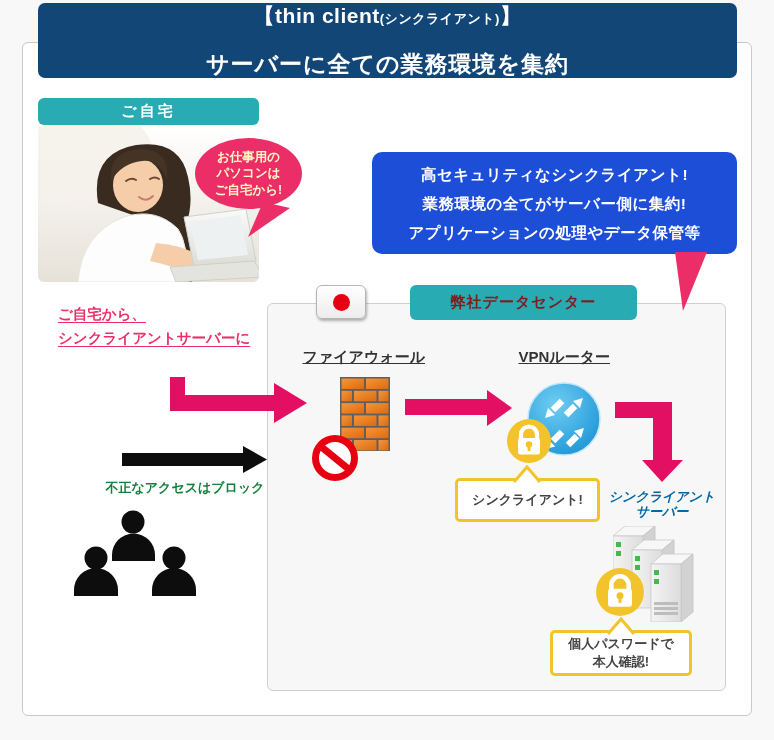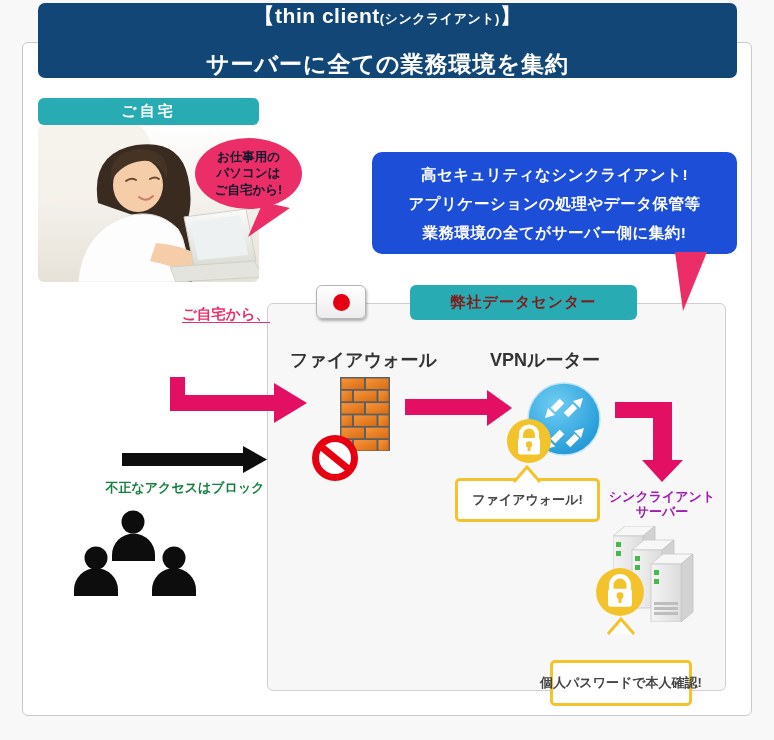--- a/index.html
+++ b/index.html
@@ -18,43 +18,43 @@
   .header .h2{color:#fff;font-weight:bold;font-size:23px;letter-spacing:1px;white-space:nowrap;}
 
   
   .home-label{left:38px;top:98px;width:221px;height:27px;background:#29abb4;color:#fff;
               font-size:15px;font-weight:bold;display:flex;align-items:center;justify-content:center;letter-spacing:3px;z-index:3;}
   .photo{left:38px;top:125px;width:221px;height:157px;overflow:hidden;z-index:2;}
 
   
   .bubble-small{left:195px;top:138px;width:107px;height:71px;background:#ec2e68;border-radius:50%;
                 display:flex;flex-direction:column;align-items:center;justify-content:center;z-index:6;}
-  .bubble-small div{color:#0f172a;font-size:12.5px;font-weight:bold;line-height:16.5px;white-space:nowrap;}
+  .bubble-small div{color:#fef9c3;font-size:12.5px;font-weight:bold;line-height:16.5px;white-space:nowrap;}
   .bubble-small-tail{left:240px;top:200px;z-index:5;}
 
   
   .bubble-big{left:372px;top:152px;width:365px;height:102px;background:#1d4ed8;border-radius:10px;
               display:flex;flex-direction:column;align-items:center;justify-content:center;z-index:6;}
   .bubble-big div{color:#fff;font-size:15.5px;font-weight:bold;line-height:29px;white-space:nowrap;letter-spacing:.5px;}
   .bubble-big-tail{left:672px;top:251px;z-index:6;}
 
   
-  .login-note{left:58px;top:302px;width:212px;text-align:right;z-index:3;}
+  .login-note{left:58px;top:302px;width:212px;text-align:left;z-index:3;}
   .login-note div{color:#ec2e68;font-size:14.5px;font-weight:bold;line-height:24px;white-space:nowrap;}
   .login-note span{text-decoration:underline;text-underline-offset:3px;}
 
   
   .dc-box{left:267px;top:303px;width:457px;height:386px;background:#f7f7f7;border:1px solid #cfcfcf;z-index:1;}
   .dc-label{left:410px;top:285px;width:227px;height:35px;background:#29abb4;color:#7f1d1d;font-size:15px;font-weight:bold;
             display:flex;align-items:center;justify-content:center;letter-spacing:1px;z-index:4;}
   .flag{left:316px;top:285px;width:48px;height:32px;background:linear-gradient(#ffffff,#ececec);
         border:1px solid #b5b5b5;box-shadow:1px 2px 3px rgba(0,0,0,.3);display:flex;align-items:center;justify-content:center;z-index:4;}
   .flag .sun{width:17px;height:17px;border-radius:50%;background:#e60012;}
 
-  .node-label{color:#333;font-size:18px;font-weight:bold;text-align:center;white-space:nowrap;z-index:3;}
+  .node-label{color:#333;font-size:15px;font-weight:bold;text-align:right;white-space:nowrap;z-index:3;text-decoration:underline;}
   .fw-label{left:290px;top:348px;width:135px;}
   .vpn-label{left:480px;top:348px;width:130px;}
 
   .fw-icon{left:340px;top:377px;z-index:3;}
   .noentry{left:311px;top:434px;z-index:4;}
   .router{left:526px;top:381px;z-index:3;}
   .lock1{left:506px;top:418px;z-index:4;}
   .lock2{left:595px;top:567px;z-index:4;}
   .servers{left:613px;top:526px;z-index:3;}
 
@@ -63,28 +63,28 @@
   .arrow2{left:405px;top:390px;}
   .arrow3{left:613px;top:394px;}
   .arrow-black{left:122px;top:446px;}
 
   .block-note{left:98px;top:479px;width:174px;color:#15803d;font-size:13px;font-weight:bold;text-align:center;white-space:nowrap;z-index:3;}
   .people{left:70px;top:498px;z-index:3;}
 
   .note-box{background:#fff;border:3px solid #f2c32b;border-radius:5px;text-align:center;z-index:5;}
   .note-box div{color:#444;font-size:13px;font-weight:bold;white-space:nowrap;}
   .encrypt-box{left:455px;top:478px;width:139px;height:38px;display:flex;align-items:center;justify-content:center;}
-  .password-box{left:550px;top:660px;width:136px;height:40px;display:flex;align-items:center;justify-content:center;}
+  .password-box{left:550px;top:630px;width:136px;height:40px;display:flex;flex-direction:column;align-items:center;justify-content:center;}
   .password-box div{line-height:18px;}
   .note-tail{z-index:6;}
   .encrypt-tail{left:512px;top:465px;}
   .password-tail{left:606px;top:617px;}
 
   .server-label{left:597px;top:489px;width:130px;text-align:center;z-index:3;}
-  .server-label div{color:#a21caf;font-size:13px;font-weight:bold;line-height:15px;white-space:nowrap;}
+  .server-label div{color:#0369a1;font-size:13px;font-weight:bold;line-height:15px;white-space:nowrap;font-style:italic;}
 </style>
 </head>
 <body>
 
 <div class="stage">
 
   <div class="abs card"></div>
 
   <div class="abs header">
     <div class="h1"><span>【thin client</span><span class="kana">(シンクライアント)</span><span>】</span></div>
@@ -126,31 +126,32 @@
     <div>ご自宅から!</div>
   </div>
   <div class="abs bubble-small-tail">
     <svg width="52" height="40" viewBox="0 0 52 40">
         <polygon points="23,2 50,8 8,37" fill="#ec2e68"></polygon>
       </svg>
   </div>
 
   <div class="abs bubble-big">
     <div>高セキュリティなシンクライアント!</div>
+    <div>業務環境の全てがサーバー側に集約!</div>
     <div>アプリケーションの処理やデータ保管等</div>
-    <div>業務環境の全てがサーバー側に集約!</div>
   </div>
   <div class="abs bubble-big-tail">
     <svg width="40" height="62" viewBox="0 0 40 62">
         <polygon points="3,1 35,1 11,60" fill="#ec2e68"></polygon>
       </svg>
   </div>
 
   <div class="abs login-note">
     <div><span>ご自宅から、</span></div>
+    <div><span>シンクライアントサーバーに</span></div>
   </div>
 
   <div class="abs dc-box"></div>
   <div class="abs flag">
       <div class="sun"></div>
     </div>
   <div class="abs dc-label">弊社データセンター</div>
 
   <div class="abs node-label fw-label">ファイアウォール</div>
   <div class="abs fw-icon">
@@ -250,21 +251,21 @@
       <circle cx="63" cy="24" r="11.5" fill="#0d0d0d"></circle>
       <path d="M42,63 v-6 a21.5,21.5 0 0 1 43,0 v6 z" fill="#0d0d0d"></path>
       <circle cx="26" cy="60" r="11.5" fill="#0d0d0d"></circle>
       <path d="M4,98 v-6 a22,22 0 0 1 44,0 v6 z" fill="#0d0d0d"></path>
       <circle cx="104" cy="60" r="11.5" fill="#0d0d0d"></circle>
       <path d="M82,98 v-6 a22,22 0 0 1 44,0 v6 z" fill="#0d0d0d"></path>
     </svg>
   </div>
 
   <div class="abs note-box encrypt-box">
-    <div>ファイアウォール!</div>
+    <div>シンクライアント!</div>
   </div>
   <div class="abs note-tail encrypt-tail">
     <svg width="30" height="18" viewBox="0 0 30 18">
         <path d="M2,17 L15,2 L28,17" fill="#ffffff" stroke="#f2c32b" stroke-width="3"></path>
       </svg>
   </div>
 
   <div class="abs server-label">
     <div>シンクライアント</div>
     <div>サーバー</div>

